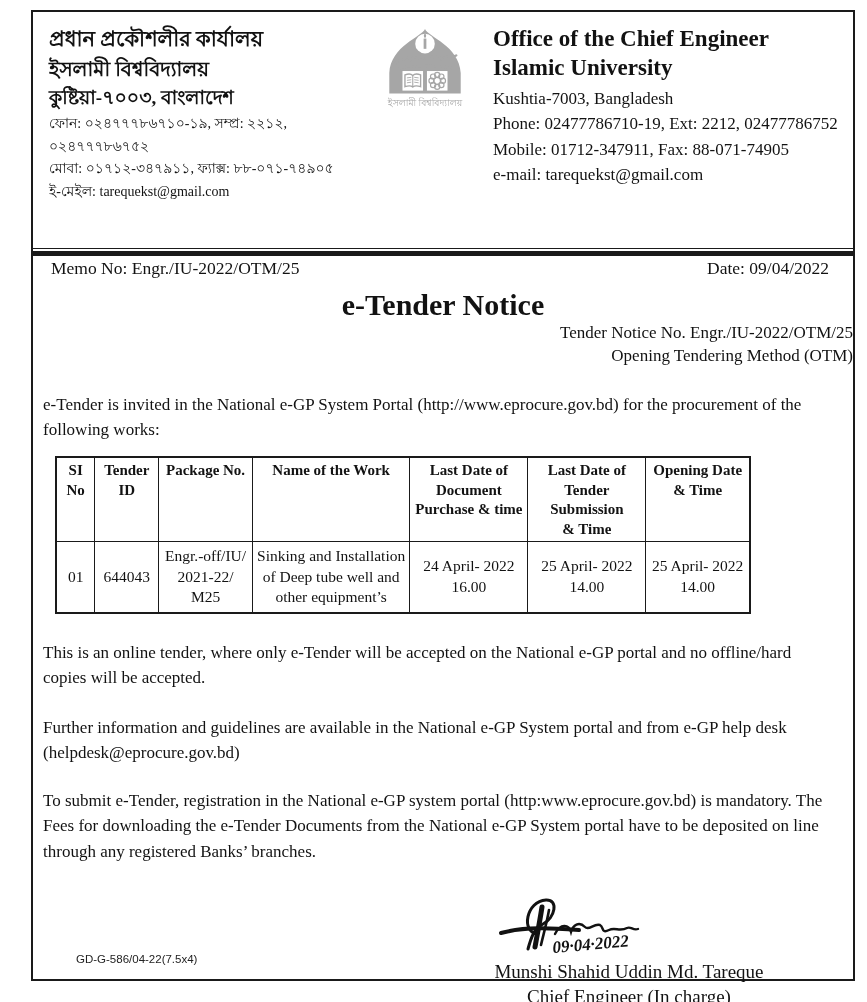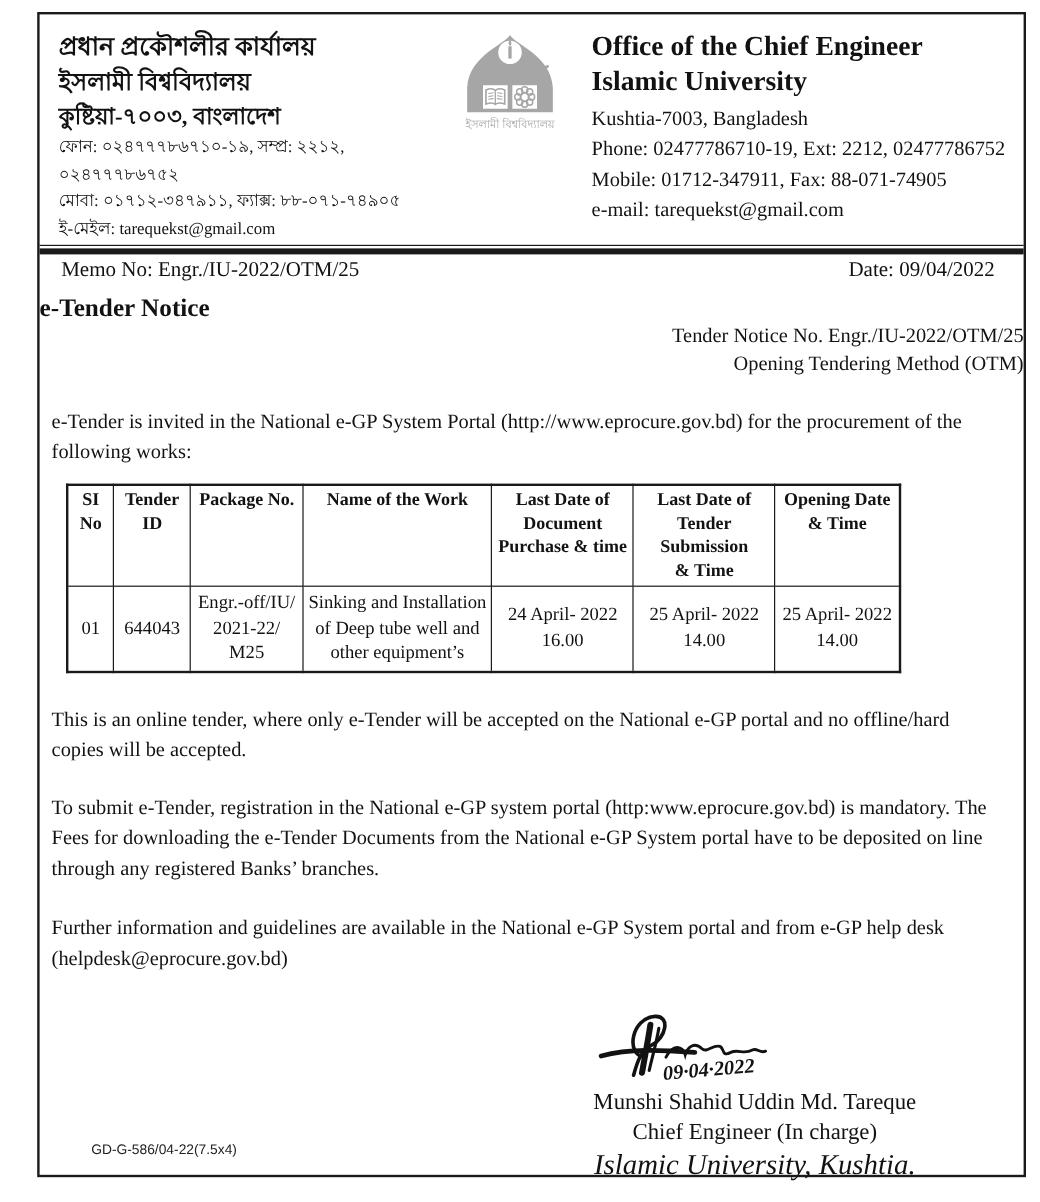--- a/index.html
+++ b/index.html
@@ -7,41 +7,41 @@
     --border:#1a1a1a;
     --logo-gray:#a6a6a6;
   }
   *{box-sizing:border-box;margin:0;padding:0;}
   html,body{background:#fff;}
   body{font-family:"Liberation Serif", serif;color:var(--ink);}
   .page{position:relative;width:867px;height:1002px;background:#fff;overflow:hidden;}
   .frame{position:absolute;left:31px;top:10px;width:824px;height:971px;border:2px solid var(--border);background:#fff;}
 
   
-  .letterhead{display:flex;height:193px;padding:12px 12px 6px 16px;border-bottom:1.5px solid var(--border);}
+  .letterhead{display:flex;height:237px;padding:12px 12px 6px 16px;border-bottom:1.5px solid var(--border);}
   .divider-thick{height:5px;background:var(--border);margin-top:2px;}
 
   .bn-block{width:322px;flex:0 0 auto;}
   .bn-office{font-size:21px;font-weight:bold;line-height:1.45;}
   .bn-univ{font-size:20px;font-weight:bold;line-height:1.5;}
   .bn-addr{font-size:19px;font-weight:bold;line-height:1.5;}
   .bn-line{font-size:14px;line-height:1.62;}
 
   .logo-wrap{width:108px;flex:0 0 auto;padding-top:4px;text-align:center;color:var(--logo-gray);}
   .logo-gray{fill:var(--logo-gray);}
   .logo-gray-stroke{stroke:var(--logo-gray);fill:none;}
 
   .en-block{flex:1;padding-left:14px;}
   .en-office{font-size:23px;font-weight:bold;line-height:1.28;}
   .en-univ{font-size:23px;font-weight:bold;line-height:1.28;margin-bottom:3px;}
   .en-line{font-size:17px;line-height:1.5;}
 
   
   .memo-row{display:flex;justify-content:space-between;padding:2px 24px 0 18px;font-size:17.5px;align-items:flex-end;}
-  .title{margin-top:9px;text-align:left;font-size:21px;font-weight:bold;}
+  .title{margin-top:9px;text-align:center;font-size:30px;font-weight:bold;}
   .subtitle{text-align:right;font-size:17px;line-height:1.35;}
 
   
   .intro{margin:24px 22px 0 10px;font-size:17px;line-height:1.48;}
   .para{margin:0 22px 0 10px;font-size:17px;line-height:1.5;}
   .p1{margin-top:26px;}
   .p2{margin-top:22px;}
   .p3{margin-top:24px;}
 
   
@@ -179,22 +179,22 @@
 16.00</td>
           <td>25 April- 2022
 14.00</td>
           <td>25 April- 2022
 14.00</td>
         </tr>
       </tbody>
     </table>
 
     <div class="para p1">This is an online tender, where only e-Tender will be accepted on the National e-GP portal and no offline/hard copies will be accepted.</div>
+    <div class="para p3">Further information and guidelines are available in the National e-GP System portal and from e-GP help desk (helpdesk@eprocure.gov.bd)</div>
     <div class="para p2">To submit e-Tender, registration in the National e-GP system portal (http:www.eprocure.gov.bd) is mandatory. The Fees for downloading the e-Tender Documents from the National e-GP System portal have to be deposited on line through any registered Banks’ branches.</div>
-    <div class="para p3">Further information and guidelines are available in the National e-GP System portal and from e-GP help desk (helpdesk@eprocure.gov.bd)</div>
 
     <div class="sig-block">
       <svg class="sig-svg" viewBox="0 0 210 68" width="210" height="68">
         <g class="sig-stroke">
           <path d="M40,42 C24,40 29,9 49,8 C62,7.5 58,26 46,32 C37,36.5 34,46 31,57" stroke-width="3"></path>
           <path d="M45,15 C43,28 40,44 38,55" stroke-width="5"></path>
           <path d="M52,18 C50,30 46,44 44,53" stroke-width="2.6"></path>
           <path d="M4,41 C28,34.5 54,36 82,38" stroke-width="4"></path>
           <path d="M58,42 C64,30 72,33 74,40 C76,33 82,29 88,35 C92,39 97,31 103,33 C107,35 104,42 112,38 C118,35 123,40 130,36 C134,34 136,39 141,37" stroke-width="2.4"></path>
         </g>

